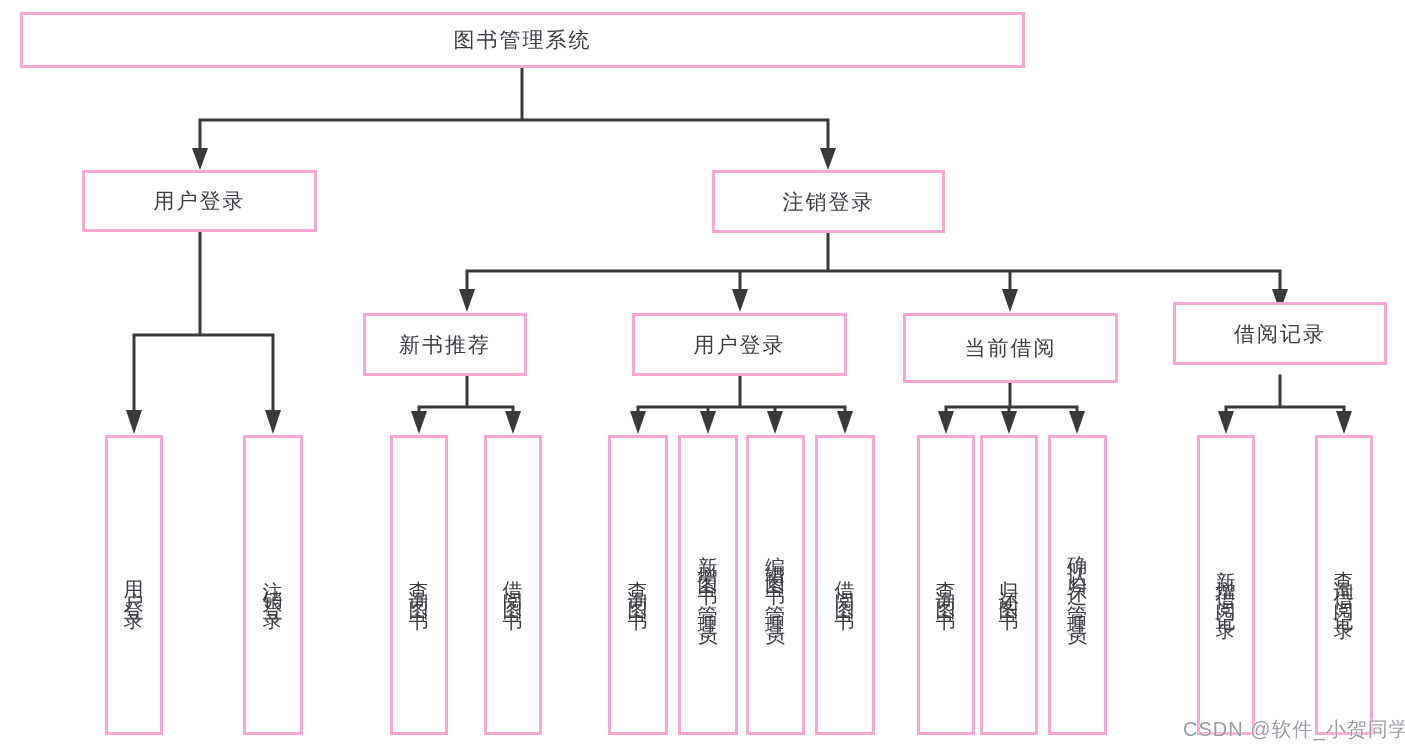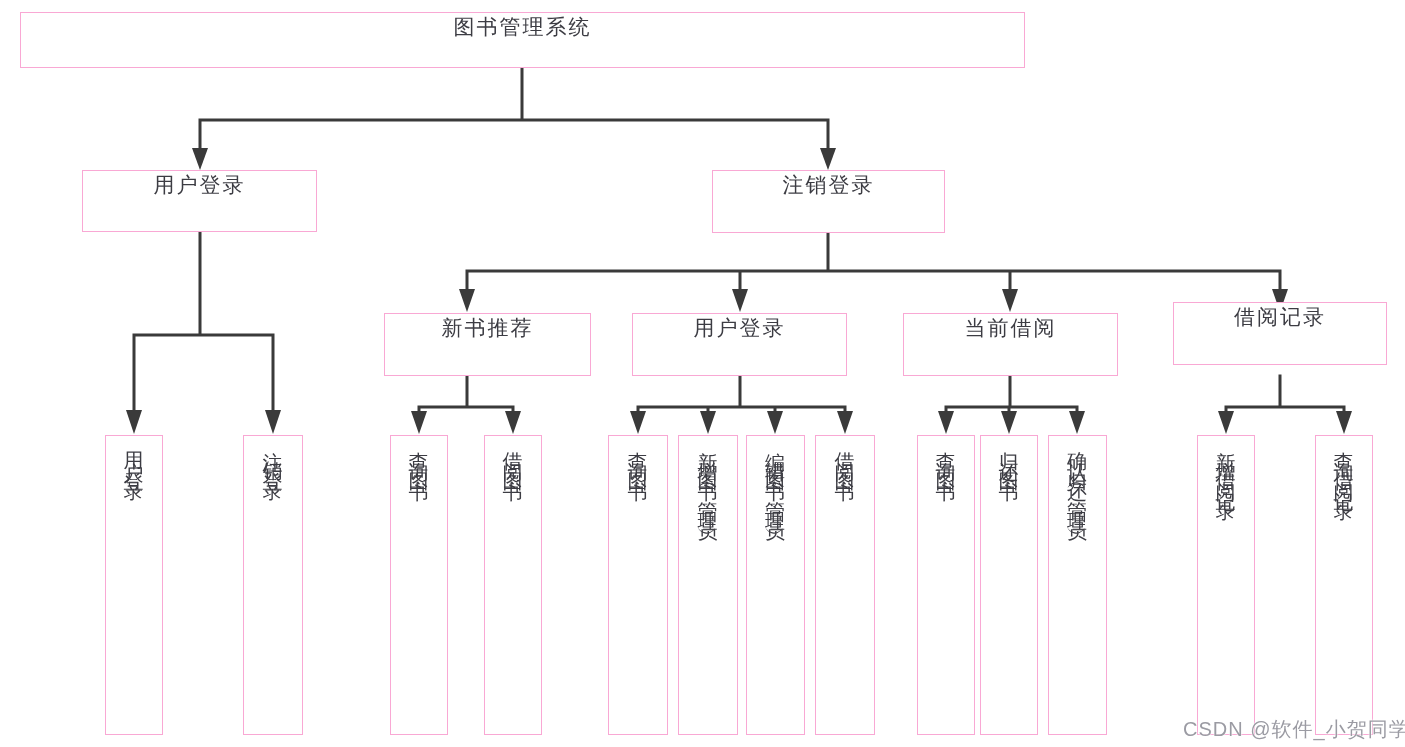--- a/index.html
+++ b/index.html
@@ -20,24 +20,24 @@
   .wires path {
     fill: none;
     stroke: #3a3a3a;
     stroke-width: 3;
     stroke-linecap: square;
   }
   .wires polygon { fill: #3a3a3a; stroke: none; }
   .box {
     position: absolute;
     box-sizing: border-box;
-    border: 1px solid #f9a8d4;
+    border: 3px solid #f9a8d4;
     background: #ffffff;
     display: flex;
-    align-items: flex-start;
+    align-items: center;
     justify-content: center;
     color: #3c3c43;
     z-index: 2;
   }
   .hlabel {
     font-size: 21px;
     letter-spacing: 2px;
     white-space: nowrap;
     color: #3c3c43;
   }
@@ -121,27 +121,27 @@
     <span class="hlabel">图书管理系统</span>
   </div>
 
   <div class="box" style="left:82px;top:170px;width:235px;height:62px">
     <span class="hlabel">用户登录</span>
   </div>
   <div class="box" style="left:712px;top:170px;width:233px;height:63px">
     <span class="hlabel">注销登录</span>
   </div>
 
-  <div class="box" style="left:384px;top:313px;width:207px;height:63px">
+  <div class="box" style="left:363px;top:313px;width:164px;height:63px">
     <span class="hlabel">新书推荐</span>
   </div>
   <div class="box" style="left:632px;top:313px;width:215px;height:63px">
     <span class="hlabel">用户登录</span>
   </div>
-  <div class="box" style="left:903px;top:313px;width:215px;height:63px">
+  <div class="box" style="left:903px;top:313px;width:215px;height:70px">
     <span class="hlabel">当前借阅</span>
   </div>
   <div class="box" style="left:1173px;top:302px;width:214px;height:63px">
     <span class="hlabel">借阅记录</span>
   </div>
 
   <div class="box" style="left:105px;top:435px;width:58px;height:300px">
     <span class="vtext">用户登录</span>
   </div>
   <div class="box" style="left:243px;top:435px;width:60px;height:300px">

